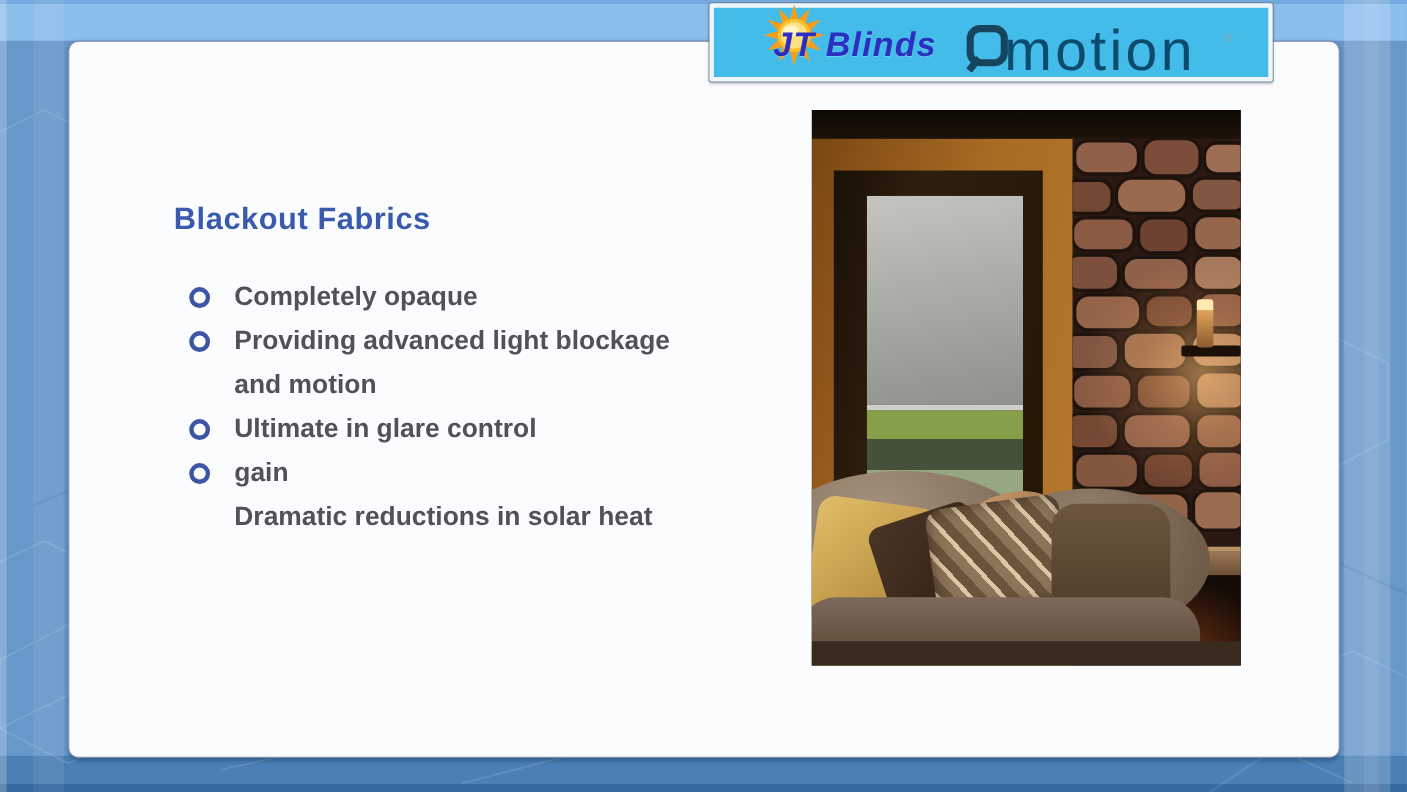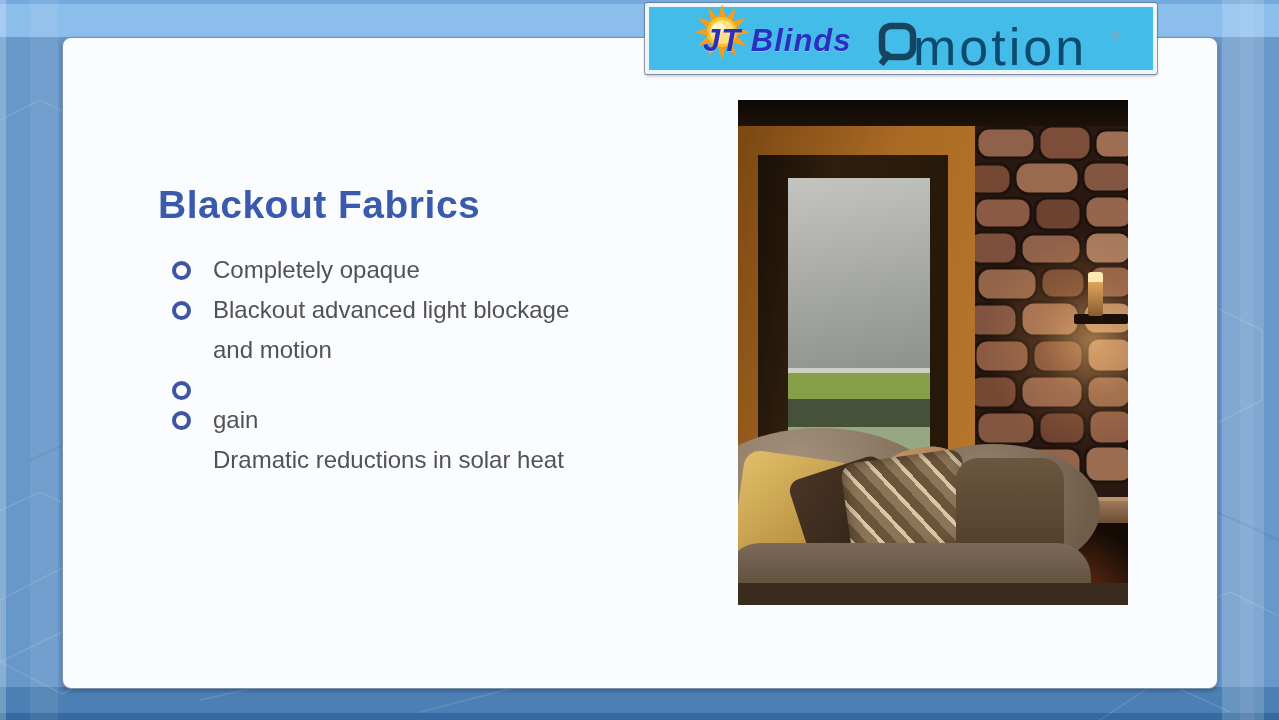--- a/index.html
+++ b/index.html
@@ -43,29 +43,29 @@
   .q-logo{position:absolute;left:228px;top:15px;width:42px;height:44px;}
   .qmotion-text{
     position:absolute;left:264px;top:10px;
     font-size:52px;color:#0c4a6e;letter-spacing:3px;font-weight:normal;
   }
   .qmotion-reg{position:absolute;left:463px;top:22px;font-size:11px;color:#93A3AD;}
 
   
   .slide-title{
     position:absolute;left:158px;top:183px;
-    font-size:39px;font-weight:bold;color:#3A5BAD;letter-spacing:.5px;z-index:3;
+    font-size:28px;font-weight:bold;color:#3A5BAD;letter-spacing:.5px;z-index:3;
   }
   .bullet-list{position:absolute;left:170px;top:250px;width:540px;z-index:3;}
   .bullet-item{display:flex;align-items:flex-start;}
   .bullet-marker{
     flex:0 0 auto;width:11px;height:11px;border:4px solid #3D55A5;border-radius:50%;
     margin:11px 22px 0 2px;background:transparent;
   }
-  .bullet-text{font-size:24px;line-height:40px;color:#515257;}
+  .bullet-text{font-size:24px;line-height:40px;color:#515257;font-weight:bold;}
   .bullet-text span{display:block;}
 
   
   .photo{
     position:absolute;left:738px;top:100px;width:390px;height:505px;
     overflow:hidden;background:#20150C;z-index:3;
   }
   .ph-topband{position:absolute;left:0;top:0;width:390px;height:26px;
     background:linear-gradient(#0E0905,#1B1209);}
   .ph-wall{position:absolute;left:0;top:26px;width:240px;height:479px;
@@ -159,26 +159,29 @@
 <div class="bullet-list">
   <div class="bullet-item">
     <div class="bullet-marker"></div>
     <div class="bullet-text">
       <span>Completely opaque</span>
     </div>
   </div>
   <div class="bullet-item">
     <div class="bullet-marker"></div>
     <div class="bullet-text">
-      <span>Blackout advanced light blockage</span>
+      <span>Providing advanced light blockage</span>
       <span>and motion</span>
     </div>
   </div>
   <div class="bullet-item">
     <div class="bullet-marker"></div>
+    <div class="bullet-text">
+      <span>Ultimate in glare control</span>
+    </div>
   </div>
   <div class="bullet-item">
     <div class="bullet-marker"></div>
     <div class="bullet-text">
       <span>gain</span>
       <span>Dramatic reductions in solar heat</span>
     </div>
   </div>
 </div>
 

